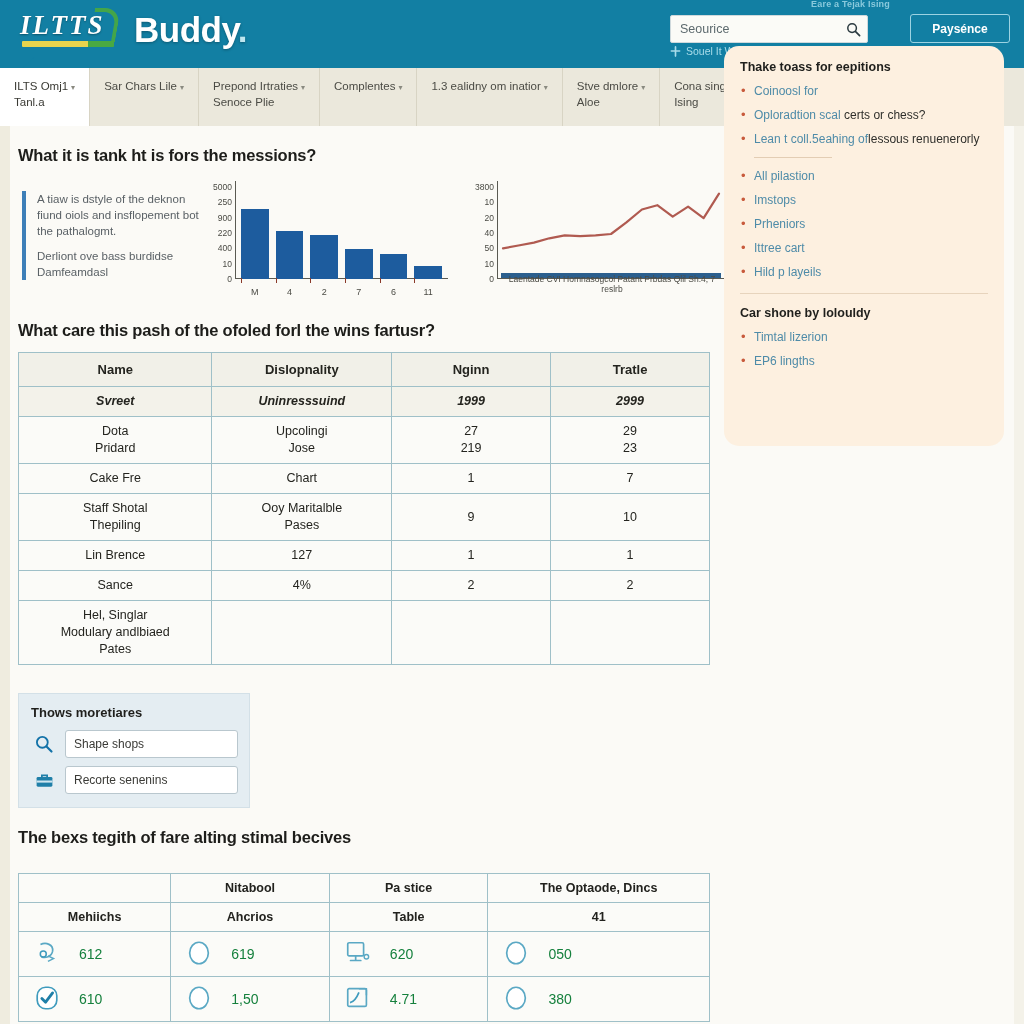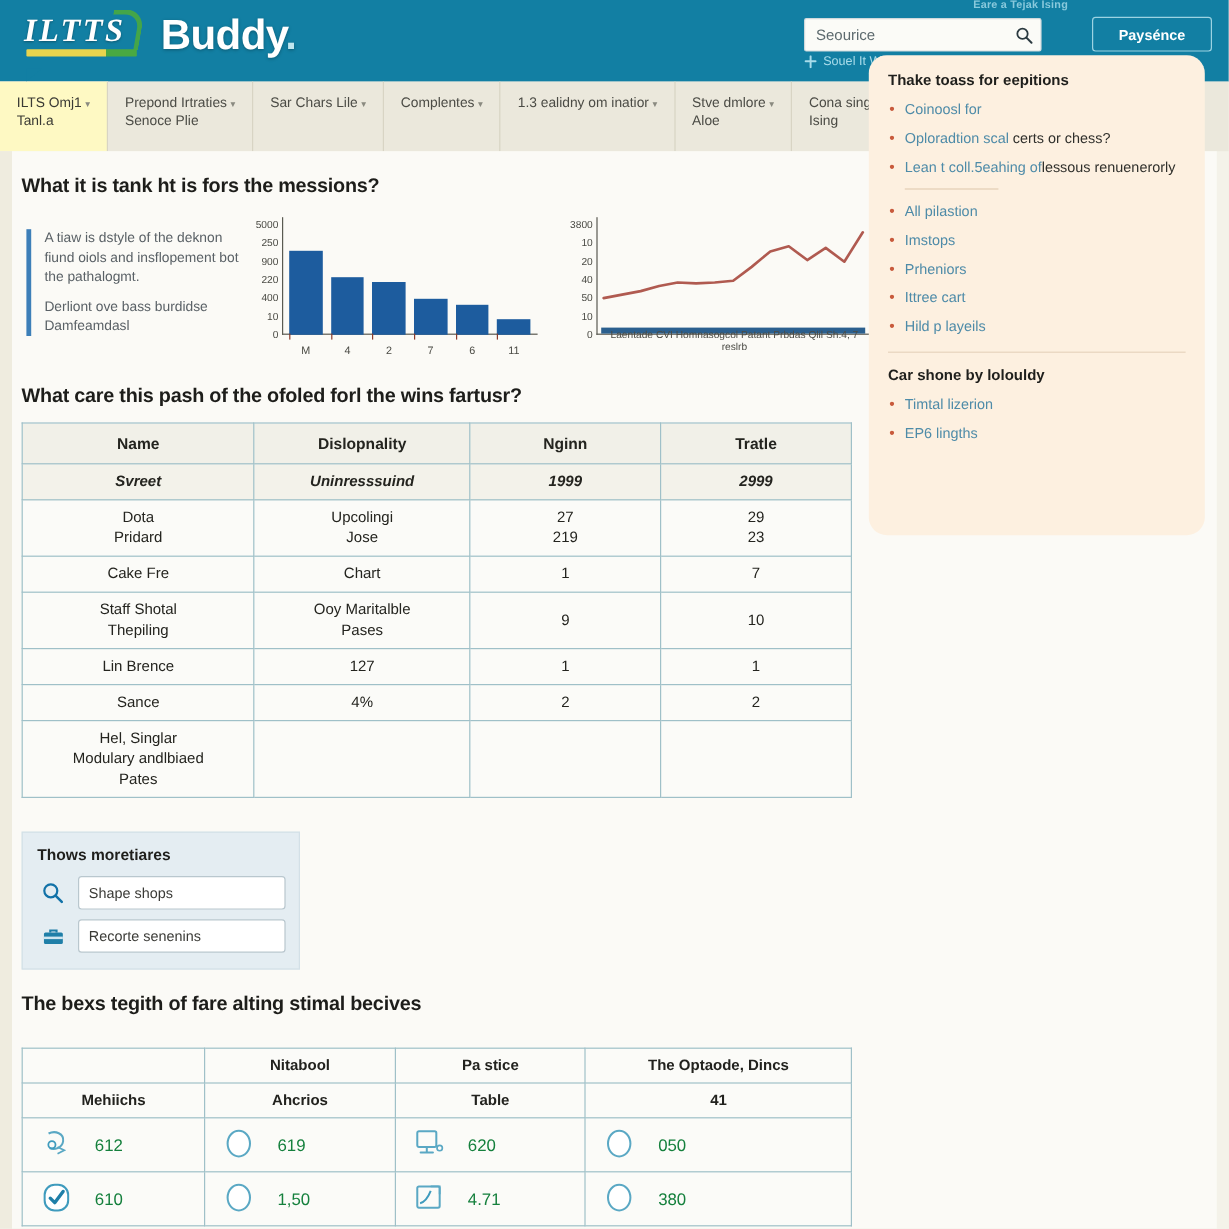--- a/index.html
+++ b/index.html
@@ -71,21 +71,21 @@
   
   .tabbar {
     position: absolute; left: 0; top: 68px; width: 1024px; height: 58px;
     background: #ebe8dc; display: flex; align-items: stretch;
   }
   .tab {
     position: relative; padding: 11px 14px 0 14px; min-width: 70px;
     border-right: 1px solid #d8d4c4; font-size: 11.5px; color: #4b4b45;
     line-height: 15px; cursor: pointer;
   }
-  .tab.active { background: #fef9c3; border-right: 1px solid #d8d4c4; color: #3a3a34; }
+  .tab.active { background: #ffffff; border-right: 1px solid #d8d4c4; color: #3a3a34; }
   .tab .l2 { display: block; }
   .tab .caret { font-size: 8px; color: #8a8a80; margin-left: 3px; }
   .tab-flag {
     position: absolute; left: 22px; top: -11px; width: 0; height: 0;
     border-left: 13px solid #127fa3; border-bottom: 11px solid transparent;
   }
 
   
   .content {
     position: absolute; left: 10px; top: 126px; width: 1004px; height: 898px;
@@ -230,22 +230,22 @@
         </span>
         <span>Souel It Wash Lsarn</span>
       </div>
 
       <button class="pay-btn">Paysénce</button>
     </div>
   </div>
 
   <div class="tabbar" id="tabbar">
       <div class="tab active"><span class="tab-flag"></span><span>ILTS Omj1</span><span class="caret">▾</span><span class="l2">Tanl.a</span></div>
+      <div class="tab"><span>Sar Chars Lile</span><span class="caret">▾</span></div>
       <div class="tab"><span>Prepond Irtraties</span><span class="caret">▾</span><span class="l2">Senoce Plie</span></div>
-      <div class="tab"><span>Sar Chars Lile</span><span class="caret">▾</span></div>
       <div class="tab"><span>Complentes</span><span class="caret">▾</span></div>
       <div class="tab"><span>1.3 ealidny om inatior</span><span class="caret">▾</span></div>
       <div class="tab"><span>Stve dmlore</span><span class="caret">▾</span><span class="l2">Aloe</span></div>
       <div class="tab"><span>Cona sing</span><span class="caret">▾</span><span class="l2">Ising</span></div>
       <div class="tab"><span>Priees</span></div>
     </div>
 
   <div class="edge-strip"></div>
 
   <div class="content">

